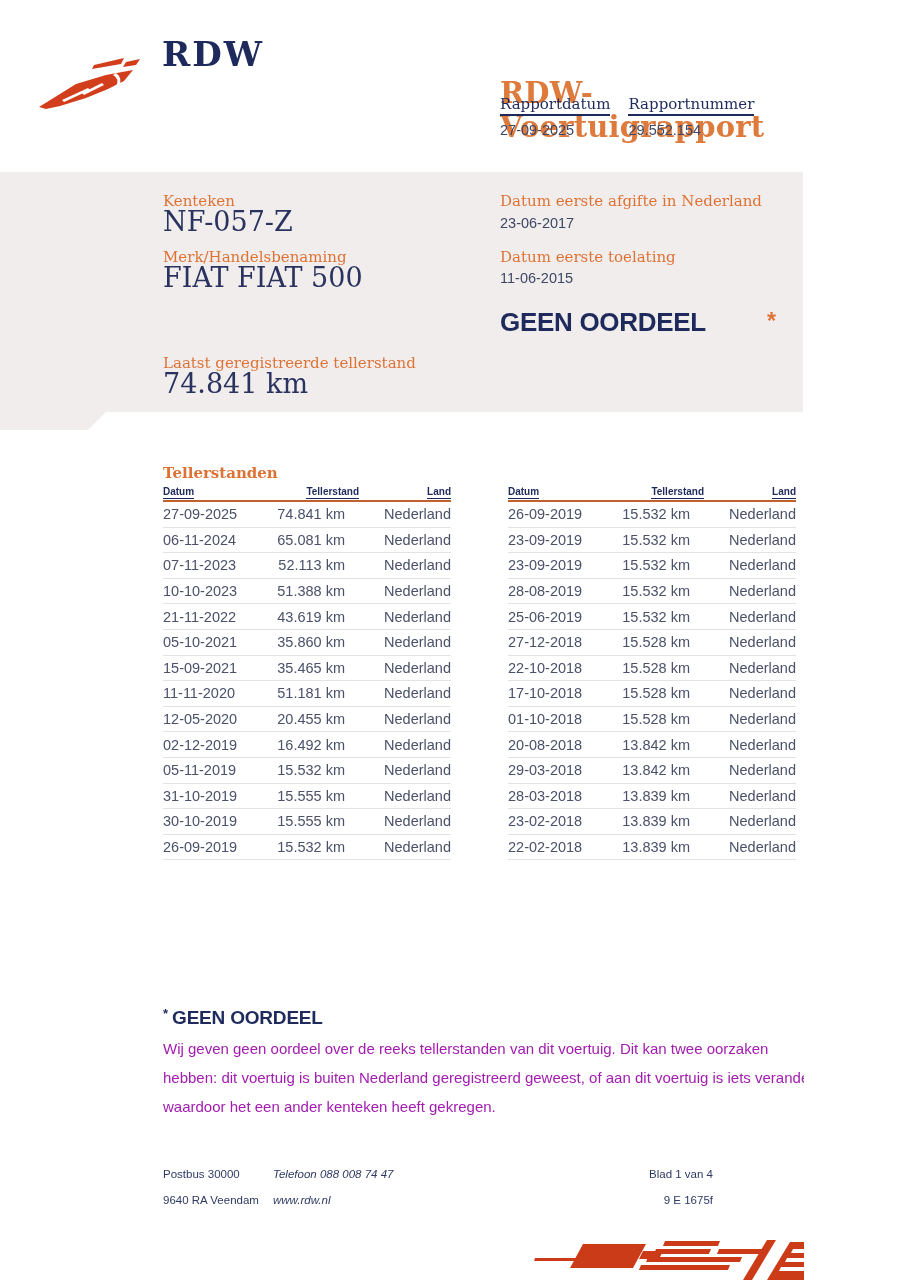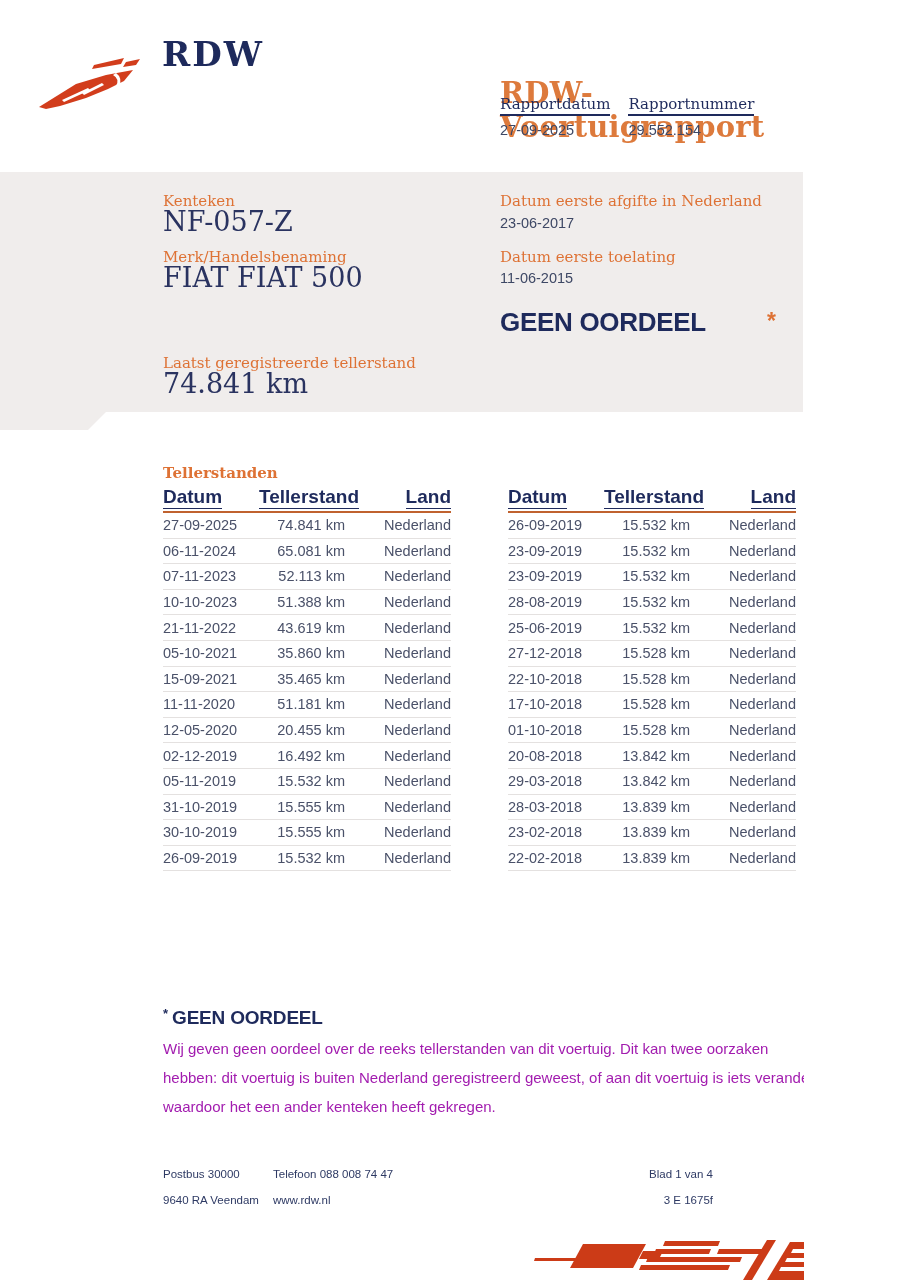--- a/index.html
+++ b/index.html
@@ -27,38 +27,38 @@
   .verdict{font-weight:bold;font-size:26px;color:#1e2a5c;letter-spacing:-.3px;}
   .verdict-star{font-weight:bold;font-size:23px;color:#de7235;}
 
   
   .section-title{position:absolute;left:163px;top:464px;font-family:"DejaVu Serif",serif;
                  font-weight:bold;font-size:15px;color:#de7235;}
   .mtable{position:absolute;top:486px;width:288px;}
   .mtable.left{left:163px;} .mtable.right{left:508px;}
   .thead{display:grid;grid-template-columns:96px 1fr 92px;align-items:end;
          border-bottom:2px solid #c0622f;padding-bottom:3px;}
-  .thead .hcell{font-weight:bold;font-size:19px;color:#1e2a5c;}
+  .thead .hcell{font-weight:bold;font-size:10px;color:#1e2a5c;}
   .thead .hcell span{border-bottom:1.5px solid #1e2a5c;padding-bottom:1px;}
   .thead .hcell.c1,.thead .hcell.c2{text-align:right;}
   .trow{display:grid;grid-template-columns:96px 1fr 92px;height:24.6px;align-items:center;
         border-bottom:1px solid #e4e1e0;font-size:14.5px;color:#4a5169;}
   .tcell.c1{text-align:right;padding-right:14px;}
   .tcell.c2{text-align:right;}
 
   
   .footnote-head{position:absolute;left:163px;top:1006px;color:#1e2a5c;}
   .footnote-head .star{font-size:13px;font-weight:bold;vertical-align:6px;}
   .footnote-head .txt{font-weight:bold;font-size:19px;letter-spacing:-.2px;margin-left:4px;}
   .footnote-body{position:absolute;left:163px;top:1034px;width:660px;font-size:15px;
                  line-height:29px;color:#a21caf;}
 
   
   .footer-item{position:absolute;font-size:11.5px;color:#2e3a64;}
-  .fx1{left:163px;} .fx2{left:273px;} .fr{right:91px;text-align:right;}
+  .fx1{left:163px;} .fx2{left:273px;font-style:italic;} .fr{right:91px;text-align:right;}
   .fy1{top:1168px;} .fy2{top:1194px;}
 
   
   .bottom-art{position:absolute;left:505px;top:1237px;width:399px;height:43px;}
 </style>
 </head>
 <body>
 
 <div class="page">
 
@@ -274,21 +274,21 @@
   <div class="footnote-head">
     <span class="star">*</span><span class="txt">GEEN OORDEEL</span>
   </div>
   <div class="footnote-body">Wij geven geen oordeel over de reeks tellerstanden van dit voertuig. Dit kan twee oorzaken hebben: dit voertuig is buiten Nederland geregistreerd geweest, of aan dit voertuig is iets veranderd waardoor het een ander kenteken heeft gekregen.</div>
 
   <div class="footer-item fx1 fy1">Postbus 30000</div>
   <div class="footer-item fx1 fy2">9640 RA Veendam</div>
   <div class="footer-item fx2 fy1">Telefoon 088 008 74 47</div>
   <div class="footer-item fx2 fy2">www.rdw.nl</div>
   <div class="footer-item fr fy1">Blad 1 van 4</div>
-  <div class="footer-item fr fy2">3 E 1675f</div>
+  <div class="footer-item fr fy2">9 E 1675f</div>
 
   <svg class="bottom-art" viewBox="0 0 399 43">
     <g fill="#cc3b17">
       <polygon points="30,21 72,21 71,24 29,24"></polygon>
       <polygon points="78,7 141,7 128,31 65,31"></polygon>
       <polygon points="138,14 158,14 154,22 134,22"></polygon>
       <polygon points="160,4 215,4 213,9 158,9"></polygon>
       <polygon points="151,12 206,12 204,17 149,17"></polygon>
       <polygon points="214,12 263,12 261,17 212,17"></polygon>
       <polygon points="143,20 237,20 235,25 141,25"></polygon>

